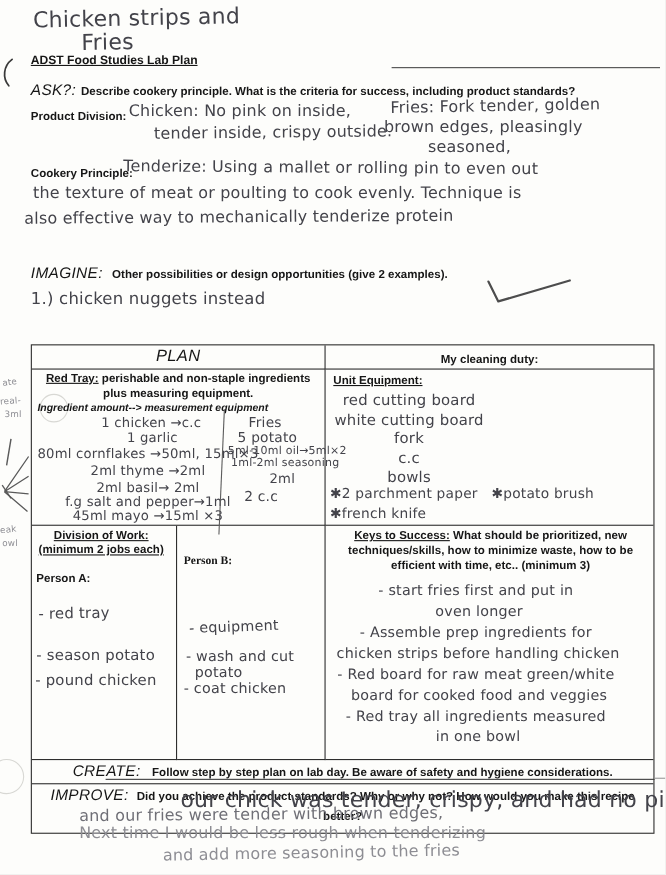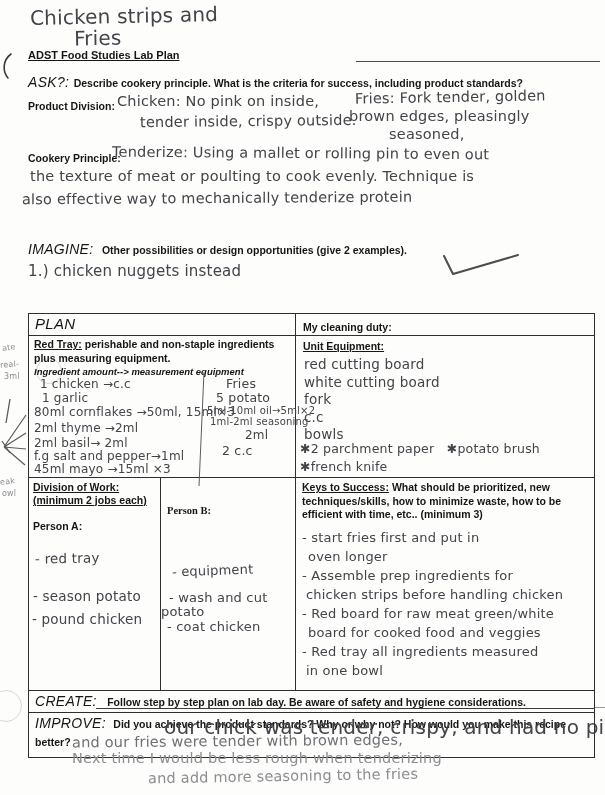--- a/index.html
+++ b/index.html
@@ -10,21 +10,21 @@
   .hw{font-family:"DejaVu Sans",sans-serif;color:#43434a;white-space:pre;letter-spacing:.2px;}
   .pencil{color:#8d8d93;}
   .fade{color:#6f6f76;}
   .b{font-weight:700;}
   .i{font-style:italic;}
   .u{text-decoration:underline;}
   .lbl{font-size:14px;font-style:italic;font-weight:400;letter-spacing:.3px;}
   .small{font-size:10.5px;font-weight:700;}
   .tbl{position:absolute;left:28px;top:313px;width:567px;height:445px;
        border:1.6px solid #2e2e2e;box-sizing:border-box;}
-  .cell{position:absolute;box-sizing:border-box;}
+  .cell{position:absolute;box-sizing:border-box;text-align:center;}
   .br{border-right:1.6px solid #2e2e2e;}
   .bb{border-bottom:1.6px solid #2e2e2e;}
   .hole{position:absolute;background:#fdfdfb;border-radius:50%;border:1px solid #d8d8d4;}
   .nline{position:absolute;border-top:1.9px solid #4a4a4a;}
   svg{display:block;}
 </style>
 </head>
 <body>
 
 <div class="page">
@@ -134,21 +134,21 @@
       <div class="abs printed small" style="left:4px;top:42px;">Person A:</div>
       <div class="abs hw" style="left:6px;top:72px;font-size:13.5px;transform:rotate(-1deg);">- red tray</div>
       <div class="abs hw" style="left:4px;top:110px;font-size:13.5px;">- season potato</div>
       <div class="abs hw" style="left:3px;top:133px;font-size:13.5px;">- pound chicken</div>
     </div>
 
     <div class="cell br bb" style="left:132px;top:164px;width:135px;height:213px;">
       <div class="abs printed small" style="left:6px;top:27px;font-family:Liberation Serif, serif;">Person B:</div>
       <div class="abs hw" style="left:11px;top:85px;font-size:13px;transform:rotate(-2deg);">- equipment</div>
       <div class="abs hw" style="left:8px;top:112px;font-size:13px;">- wash and cut</div>
-      <div class="abs hw" style="left:0;top:126px;font-size:13px;">potato</div>
+      <div class="abs hw" style="left:16px;top:126px;font-size:13px;">potato</div>
       <div class="abs hw" style="left:6px;top:141px;font-size:13px;">- coat chicken</div>
     </div>
 
     <div class="cell bb" style="left:267px;top:164px;right:0;height:213px;">
       <div class="abs printed small" style="left:6px;top:3px;width:288px;line-height:13.5px;">
         <span class="u">Keys to Success:</span><span> What should be prioritized, new techniques/skills, how to minimize waste, how to be efficient with time, etc.. (minimum 3)</span>
       </div>
       <div class="abs" style="left:6px;top:50px;">
         <div class="hw" style="font-size:13px;line-height:19px;">- start fries first and put in</div>
         <div class="hw" style="font-size:13px;line-height:19px;padding-left:6px;">oven longer</div>

